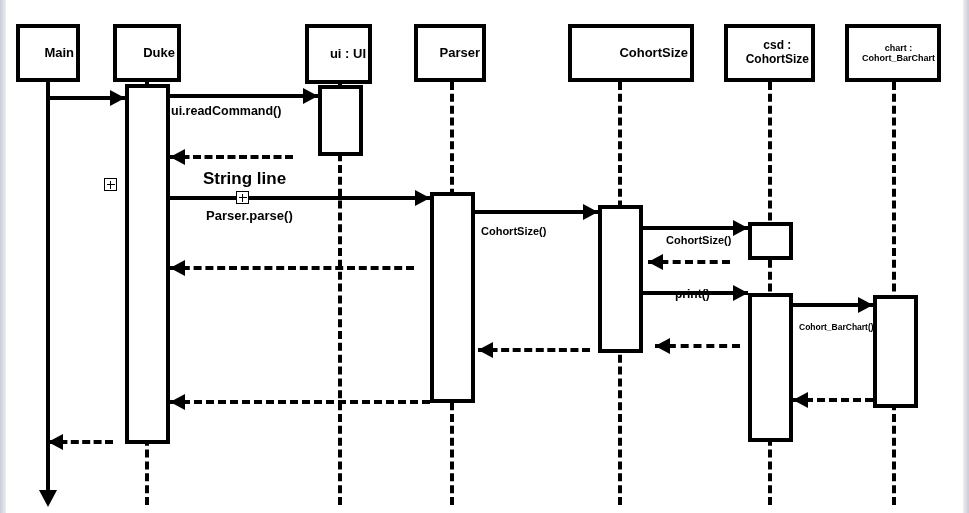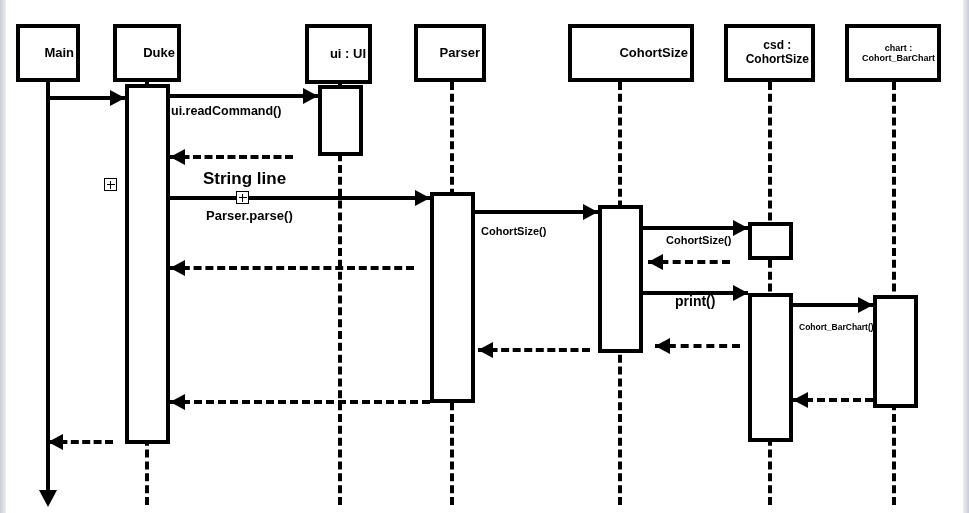--- a/index.html
+++ b/index.html
@@ -164,21 +164,21 @@
       <div class="msg-label" style="left: 481px; top: 225px; font-size: 11px;">CohortSize()</div>
       <div class="msg-line" style="left: 643px; top: 226px; width: 105px;"></div>
       <div class="arrowhead right" style="top: 220px; left: 733px;"></div>
       <div class="msg-label" style="left: 666px; top: 234px; font-size: 11px;">CohortSize()</div>
       <div class="msg-line dashed" style="left: 648px; top: 260px; width: 82px;"></div>
       <div class="arrowhead left" style="top: 254px; left: 648px;"></div>
       <div class="msg-line dashed" style="left: 170px; top: 266px; width: 244px;"></div>
       <div class="arrowhead left" style="top: 260px; left: 170px;"></div>
       <div class="msg-line" style="left: 643px; top: 291px; width: 105px;"></div>
       <div class="arrowhead right" style="top: 285px; left: 733px;"></div>
-      <div class="msg-label" style="left: 675px; top: 293px; font-size: 14px;">print()</div>
+      <div class="msg-label" style="left: 675px; top: 287px; font-size: 12px;">print()</div>
       <div class="msg-line" style="left: 793px; top: 303px; width: 80px;"></div>
       <div class="arrowhead right" style="top: 297px; left: 858px;"></div>
       <div class="msg-label" style="left: 799px; top: 322px; font-size: 8.5px;">Cohort_BarChart()</div>
       <div class="msg-line dashed" style="left: 655px; top: 344px; width: 85px;"></div>
       <div class="arrowhead left" style="top: 338px; left: 655px;"></div>
       <div class="msg-line dashed" style="left: 478px; top: 348px; width: 112px;"></div>
       <div class="arrowhead left" style="top: 342px; left: 478px;"></div>
       <div class="msg-line dashed" style="left: 793px; top: 398px; width: 80px;"></div>
       <div class="arrowhead left" style="top: 392px; left: 793px;"></div>
       <div class="msg-line dashed" style="left: 170px; top: 400px; width: 260px;"></div>

